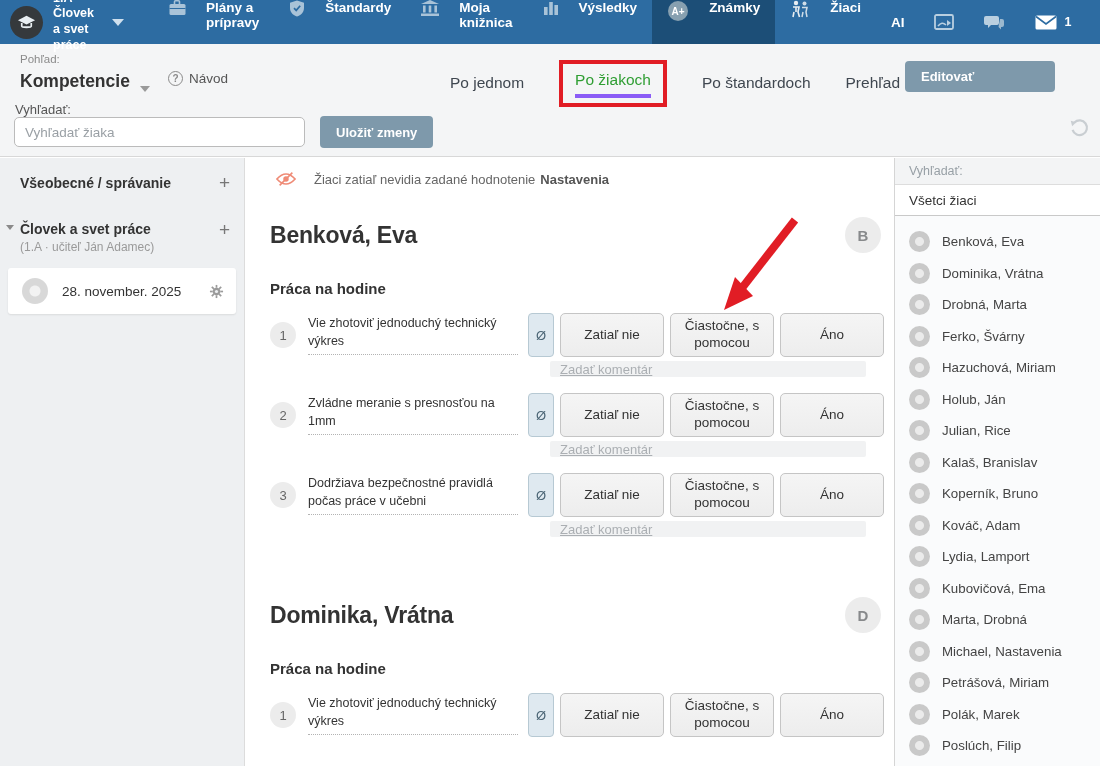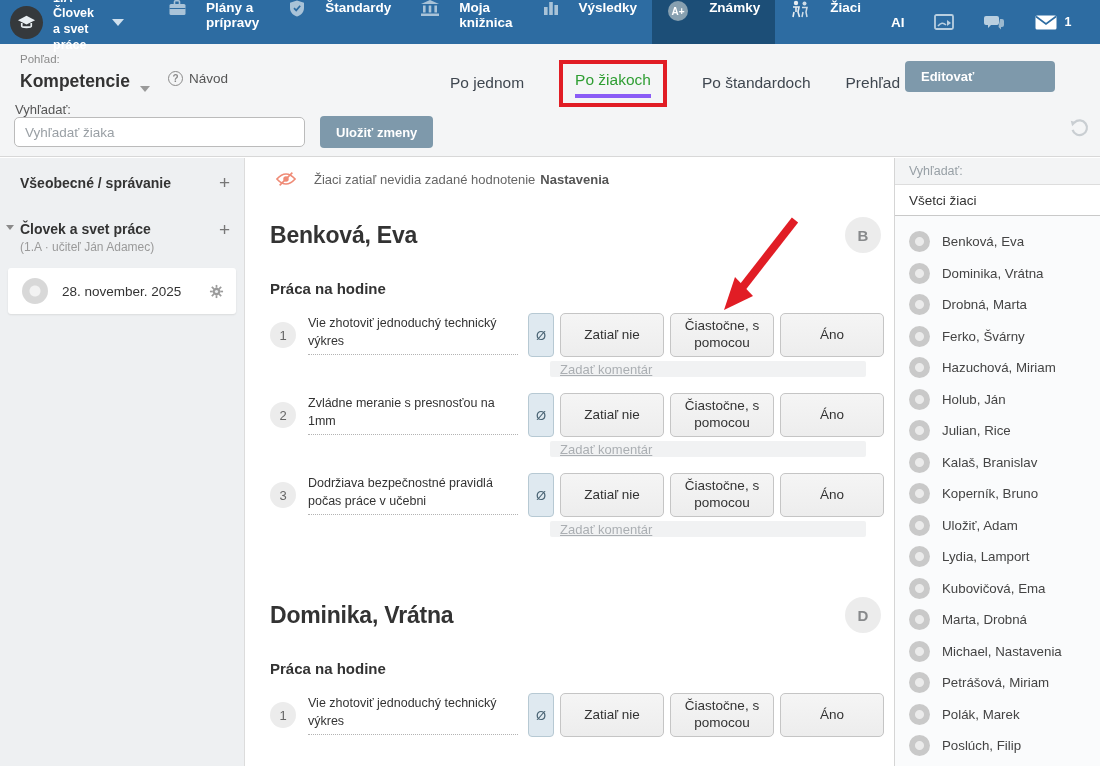--- a/index.html
+++ b/index.html
@@ -395,21 +395,21 @@
     <div class="stu-name">Kalaš, Branislav</div>
   </div>
 
   <div class="stu-item">
     <div class="stu-avatar"></div>
     <div class="stu-name">Koperník, Bruno</div>
   </div>
 
   <div class="stu-item">
     <div class="stu-avatar"></div>
-    <div class="stu-name">Uložiť, Adam</div>
+    <div class="stu-name">Kováč, Adam</div>
   </div>
 
   <div class="stu-item">
     <div class="stu-avatar"></div>
     <div class="stu-name">Lydia, Lamport</div>
   </div>
 
   <div class="stu-item">
     <div class="stu-avatar"></div>
     <div class="stu-name">Kubovičová, Ema</div>

